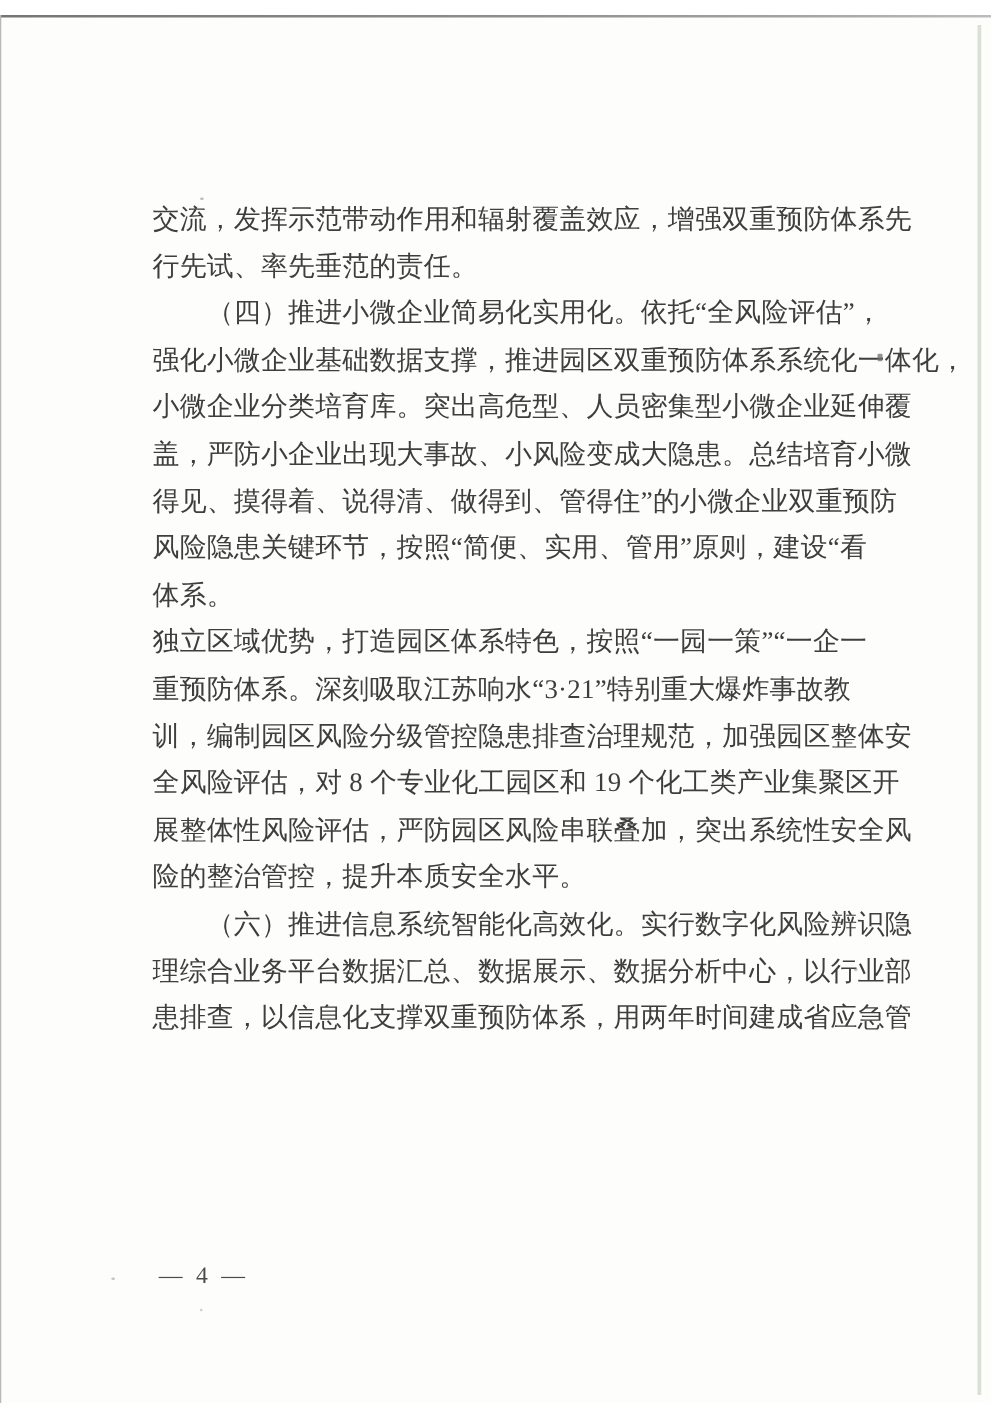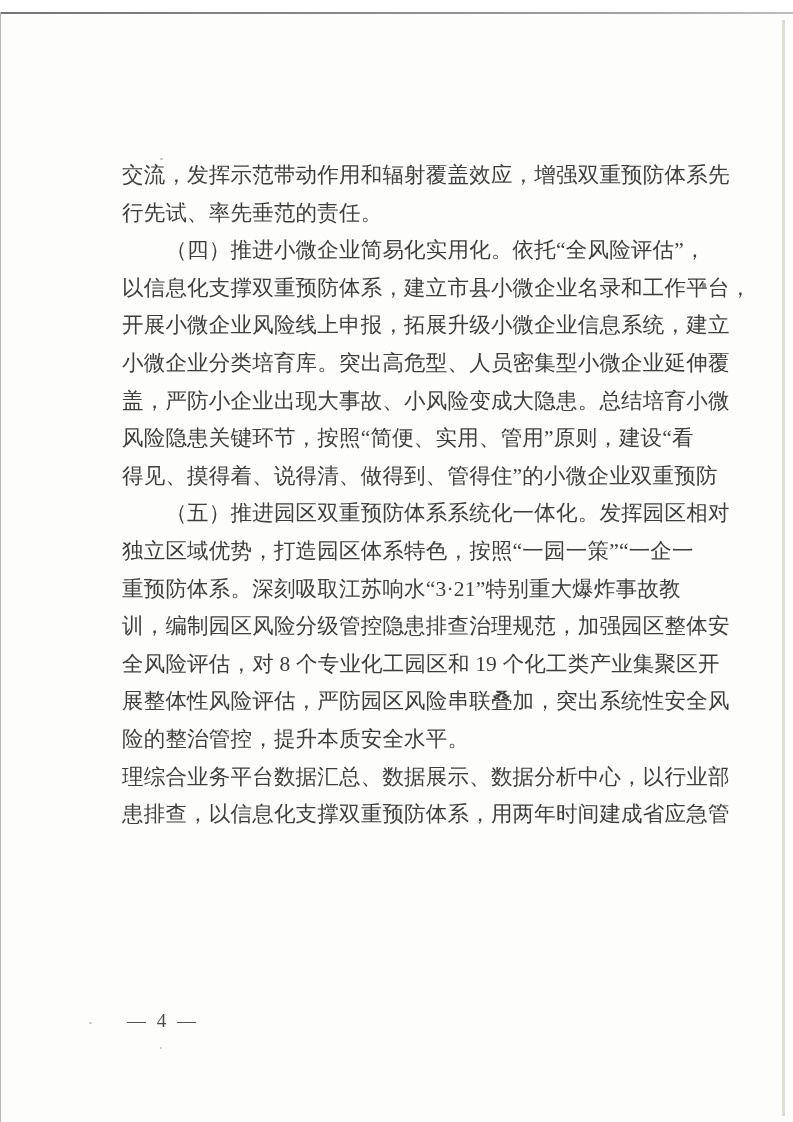--- a/index.html
+++ b/index.html
@@ -78,33 +78,33 @@
 <div class="page">
 
   <div class="edge-top"></div>
   <div class="edge-left"></div>
   <div class="edge-right"></div>
 
   <div class="text-block">
     <div class="line">交流，发挥示范带动作用和辐射覆盖效应，增强双重预防体系先</div>
     <div class="line">行先试、率先垂范的责任。</div>
     <div class="line">　　（四）推进小微企业简易化实用化。依托“全风险评估”，</div>
-    <div class="line">以信息化支撑双重预防体系，建立市县小微企业名录和工作平台，</div>
-    <div class="line">开展小微企业风险线上申报，拓展升级小微企业信息系统，建立</div>
+    <div class="line">强化小微企业基础数据支撑，推进园区双重预防体系系统化一体化，</div>
     <div class="line">小微企业分类培育库。突出高危型、人员密集型小微企业延伸覆</div>
     <div class="line">盖，严防小企业出现大事故、小风险变成大隐患。总结培育小微</div>
+    <div class="line">得见、摸得着、说得清、做得到、管得住”的小微企业双重预防</div>
     <div class="line">风险隐患关键环节，按照“简便、实用、管用”原则，建设“看</div>
-    <div class="line">得见、摸得着、说得清、做得到、管得住”的小微企业双重预防</div>
-    <div class="line">　　（五）推进园区双重预防体系系统化一体化。发挥园区相对</div>
+    <div class="line">体系。</div>
     <div class="line">独立区域优势，打造园区体系特色，按照“一园一策”“一企一</div>
     <div class="line">重预防体系。深刻吸取江苏响水“3·21”特别重大爆炸事故教</div>
     <div class="line">训，编制园区风险分级管控隐患排查治理规范，加强园区整体安</div>
     <div class="line">全风险评估，对 8 个专业化工园区和 19 个化工类产业集聚区开</div>
     <div class="line">展整体性风险评估，严防园区风险串联叠加，突出系统性安全风</div>
     <div class="line">险的整治管控，提升本质安全水平。</div>
+    <div class="line">　　（六）推进信息系统智能化高效化。实行数字化风险辨识隐</div>
     <div class="line">理综合业务平台数据汇总、数据展示、数据分析中心，以行业部</div>
     <div class="line">患排查，以信息化支撑双重预防体系，用两年时间建成省应急管</div>
   </div>
 
   <div class="page-number">— 4 —</div>
 
   <div class="speck s1"></div>
   <div class="speck s2"></div>
   <div class="speck s3"></div>
   <div class="speck s4"></div>

